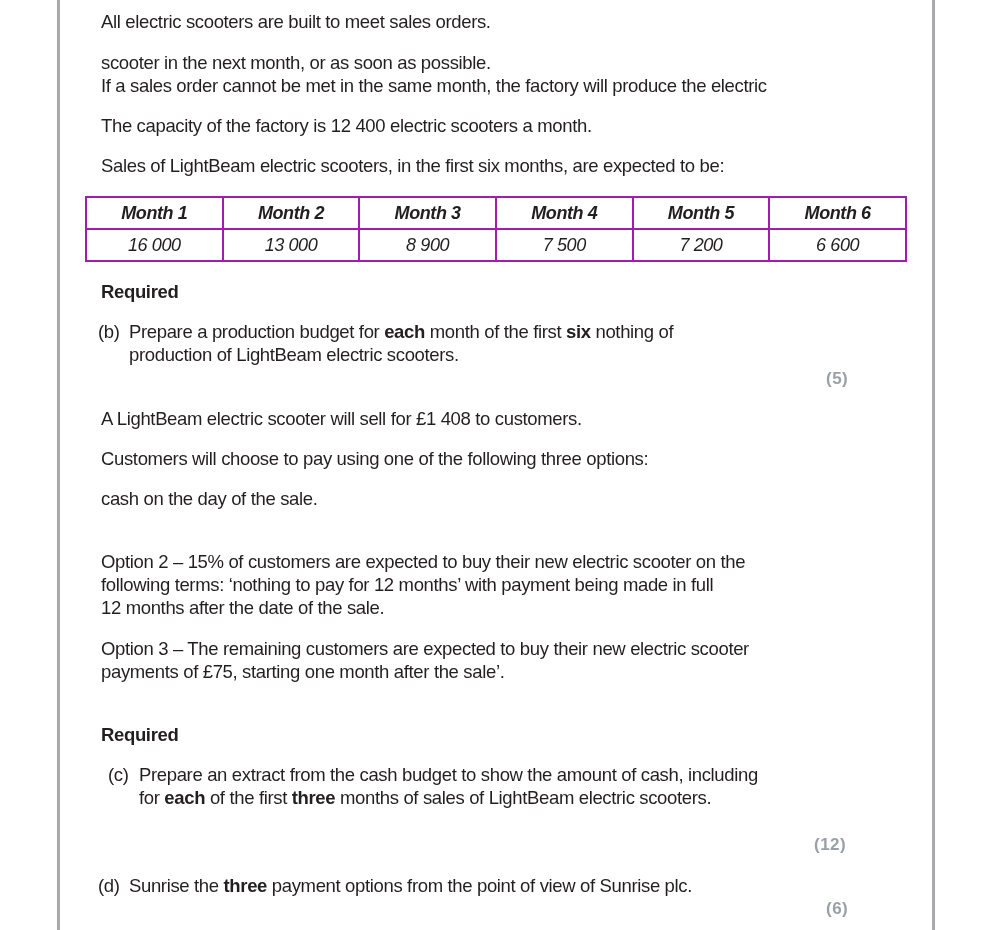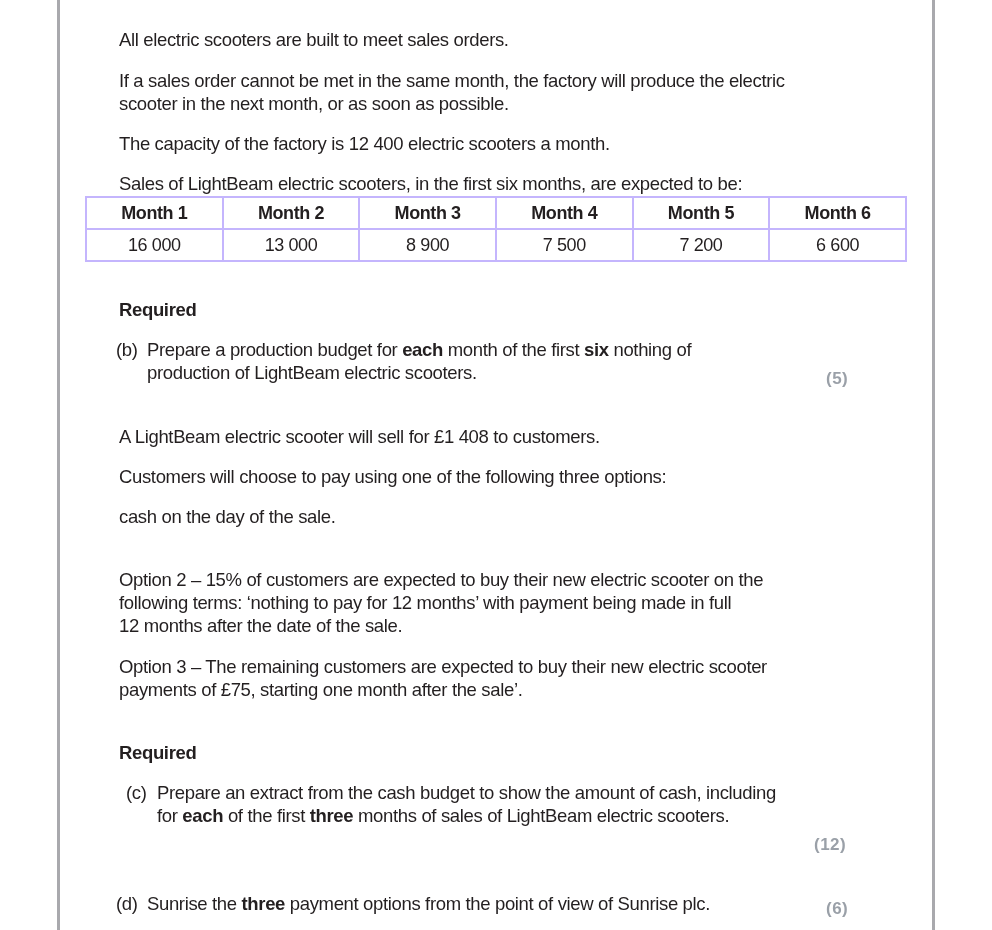--- a/index.html
+++ b/index.html
@@ -10,52 +10,52 @@
   }
   .border-left {
     position: absolute; left: 57px; top: 0; width: 3px; height: 930px;
     background: #a9a9ad;
   }
   .border-right {
     position: absolute; left: 932px; top: 0; width: 3px; height: 930px;
     background: #a9a9ad;
   }
   .p {
-    position: absolute; left: 101px; margin: 18px;
+    position: absolute; left: 101px; margin: 0;
     font-size: 18.5px; line-height: 23px; letter-spacing: -0.35px;
     white-space: nowrap;
   }
   .p b { font-weight: bold; }
   .req { font-weight: bold; }
   .marks {
     position: absolute; font-size: 17px; font-weight: bold; color: #9aa0a8;
     letter-spacing: 0.5px;
   }
   table.sales {
     position: absolute; left: 85px; top: 196px; width: 822px;
     border-collapse: collapse; table-layout: fixed;
   }
   table.sales td, table.sales th {
-    border: 2px solid #c4b5fd; text-align: center;
-    font-size: 18px; letter-spacing: -0.4px; height: 30px; padding: 0;
+    border: 2px solid #a21caf; text-align: center;
+    font-size: 18px; letter-spacing: -0.4px; height: 30px; padding: 0; font-style: italic;
   }
   table.sales th { font-weight: bold; }
   .qlabel { display: inline-block; width: 31px; }
   .indent { padding-left: 31px; }
 </style>
 </head>
 <body>
 
 <div class="border-left"></div>
 <div class="border-right"></div>
 
 <p class="p" style="top:10px">All electric scooters are built to meet sales orders.</p>
 <div class="p" style="top:51px">
+  <div>scooter in the next month, or as soon as possible.</div>
   <div>If a sales order cannot be met in the same month, the factory will produce the electric</div>
-  <div>scooter in the next month, or as soon as possible.</div>
 </div>
 <p class="p" style="top:114px">The capacity of the factory is 12 400 electric scooters a month.</p>
 <p class="p" style="top:154px">Sales of LightBeam electric scooters, in the first six months, are expected to be:</p>
 
 <table class="sales">
   <tbody>
       <tr>
     <th>Month 1</th>
     <th>Month 2</th>
     <th>Month 3</th>

